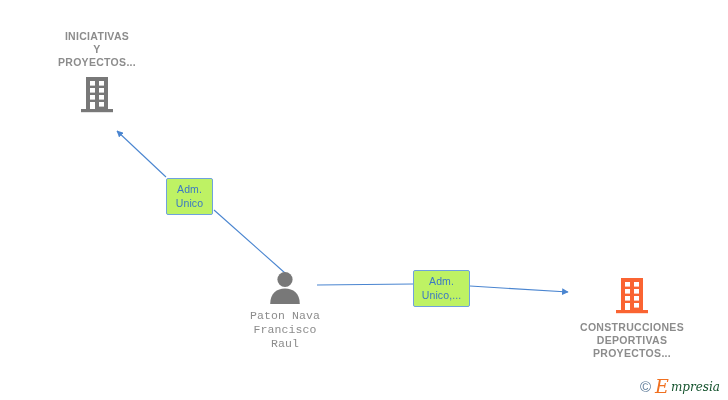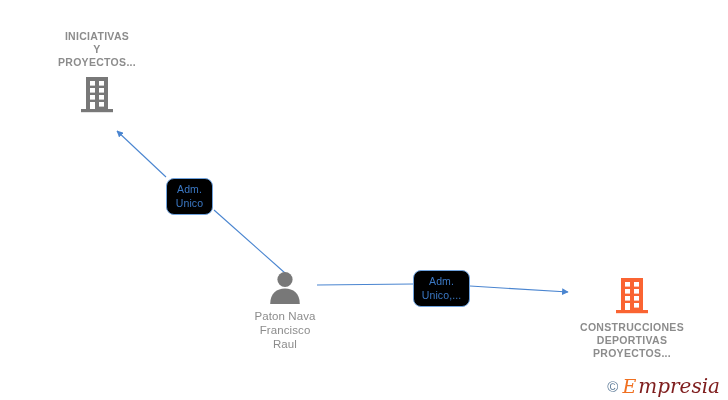--- a/index.html
+++ b/index.html
@@ -62,37 +62,37 @@
     width: 140px;
   }
   #node-company-left .node-label { margin-bottom: 6px; }
 
   
   #node-person {
     left: 222px;
     top: 270px;
     width: 126px;
   }
-  #node-person .node-label { margin-top: 5px; }
+  #node-person .node-label { margin-top: 5px; font-family: Liberation Mono, monospace; }
 
   
   #node-company-right {
     left: 552px;
     top: 276px;
     width: 160px;
   }
   #node-company-right .node-label { margin-top: 5px; }
 
   
   .edge-label {
     position: absolute;
     box-sizing: border-box;
     border: 1px solid #6fa2dd;
-    border-radius: 8px;
-    background: #000000;
+    border-radius: 2px;
+    background: #bef264;
     color: #3b78c4;
     font-size: 10.5px;
     line-height: 14px;
     text-align: center;
     padding: 3px 6px 4px 6px;
     white-space: pre-line;
     letter-spacing: 0.1px;
   }
   #edge-label-1 {
     left: 166px;
@@ -124,22 +124,22 @@
     font-family: "DejaVu Serif", serif;
     font-style: italic;
     font-size: 19px;
     color: #f07020;
     line-height: 1;
     margin-right: -2px;
   }
   #watermark .wm-rest {
     font-family: "DejaVu Serif", serif;
     font-style: italic;
-    font-size: 20px;
-    color: #7f1d1d;
+    font-size: 12px;
+    color: #14532d;
     line-height: 1;
   }
 </style>
 </head>
 <body>
 
 <div id="canvas">
 
   <svg id="edges" viewBox="0 0 728 400" width="728" height="400">
     <defs>

